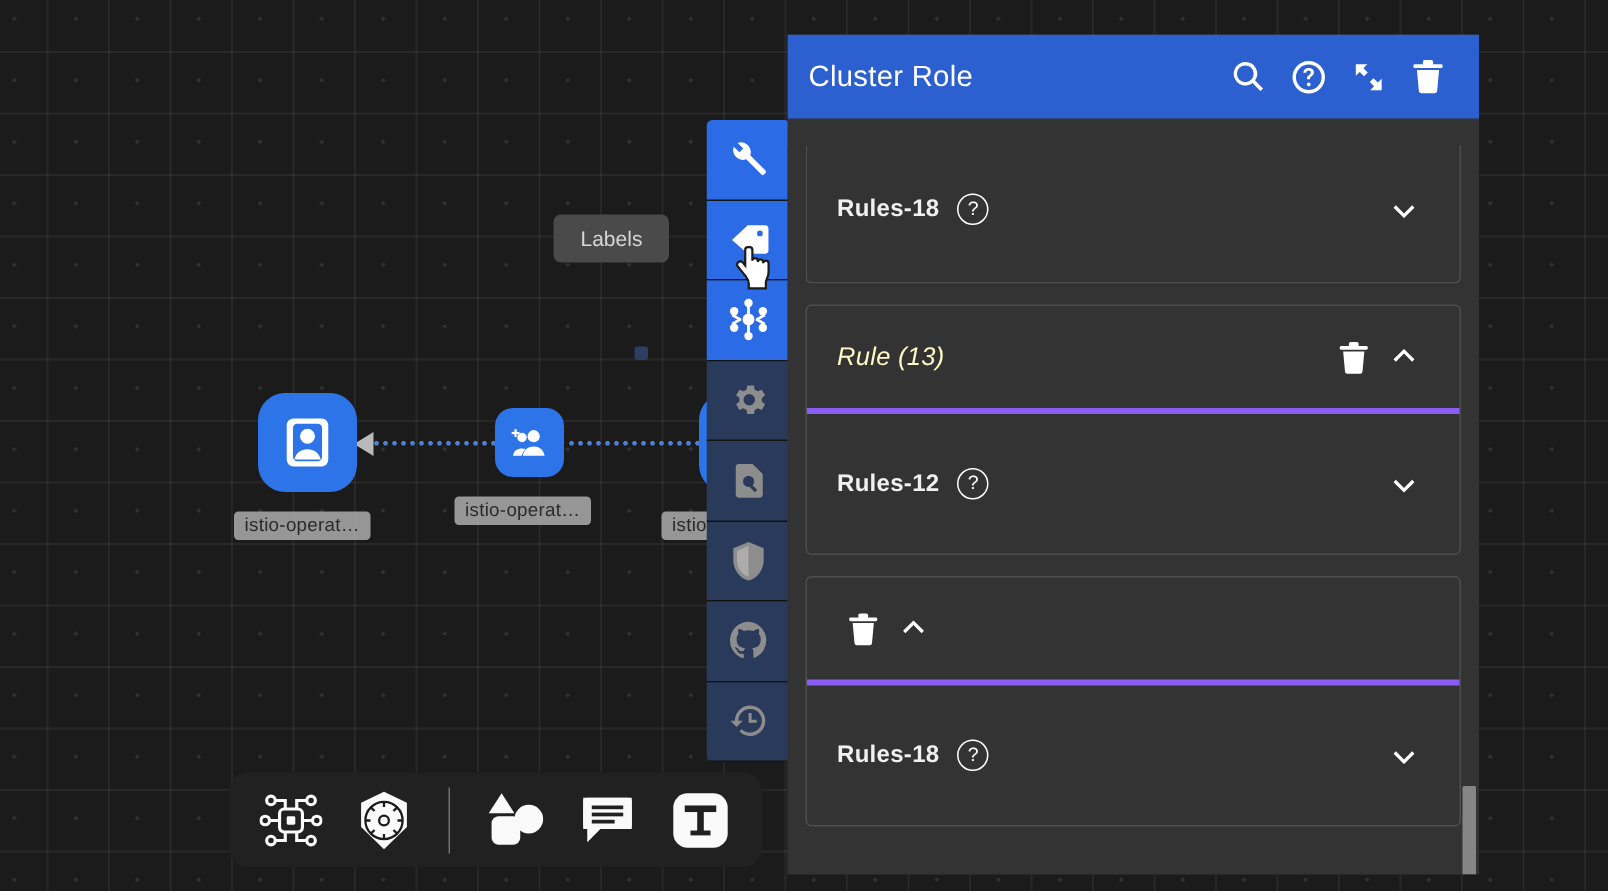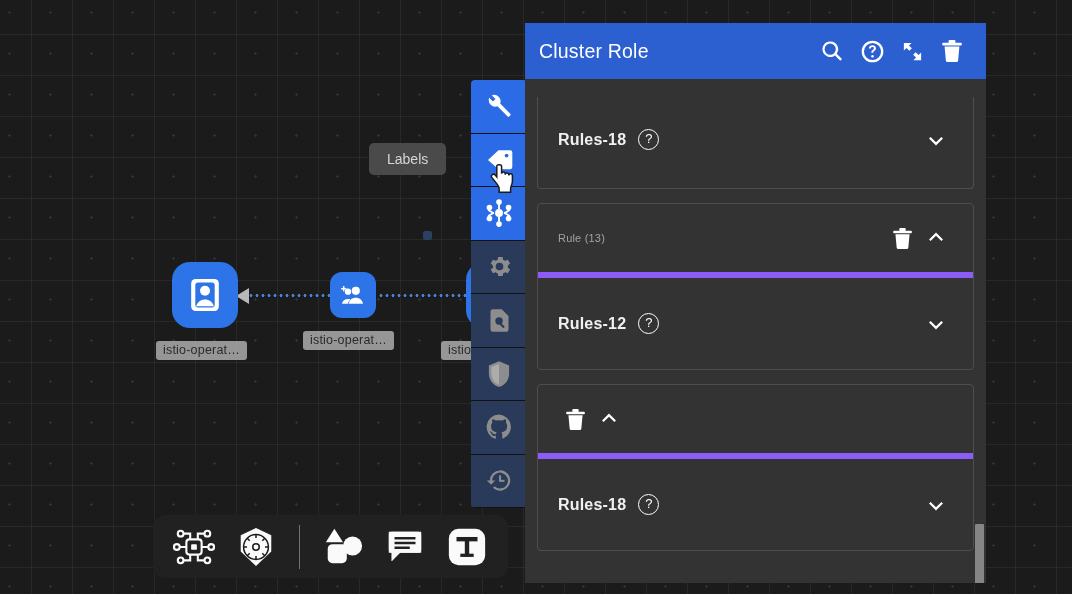--- a/index.html
+++ b/index.html
@@ -181,28 +181,29 @@
     border-top-left-radius: 0;
     border-top-right-radius: 0;
     margin-top: -6px;
   }
   .row {
     display: flex; align-items: center;
     padding: 0 20px;
     height: 68px;
   }
   .row.tall { height: 97px; }
-  .row.divided { border-top: 6px solid #8b5cf6; }
+  .row.divided { border-top: 4px solid #8b5cf6; }
 
   .rule-title {
-    color: #a3a3a3;
-    font-size: 11px;
+    color: #fef9c3;
+    font-size: 17px;
     font-weight: 400;
     letter-spacing: .2px;
     flex: 1 1 auto;
+    font-style: italic;
   }
   .rules-title {
     color: #f0f0f0;
     font-size: 16px;
     font-weight: 700;
     letter-spacing: .2px;
     margin-right: 12px;
   }
   .icon-btn {
     width: 34px; height: 34px;

